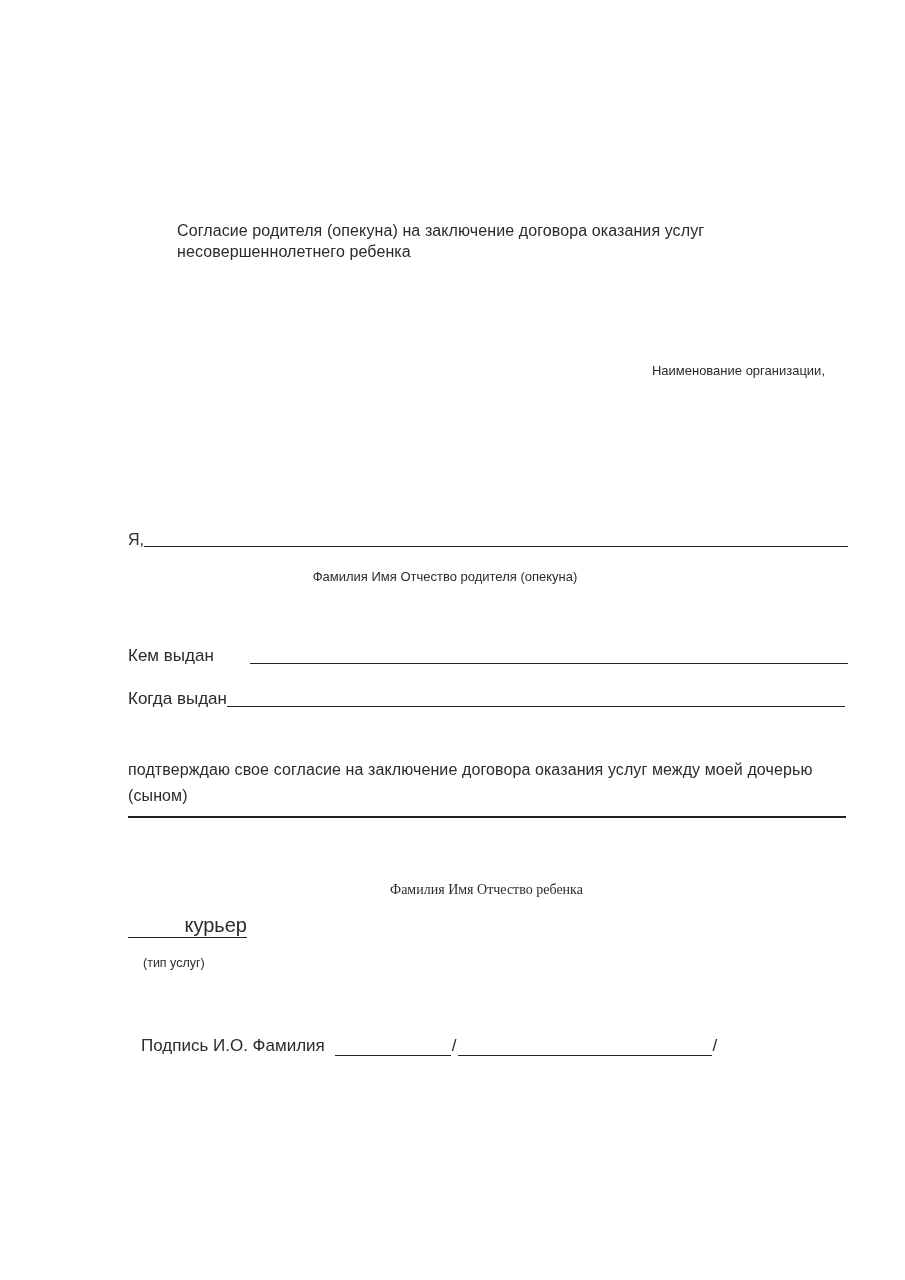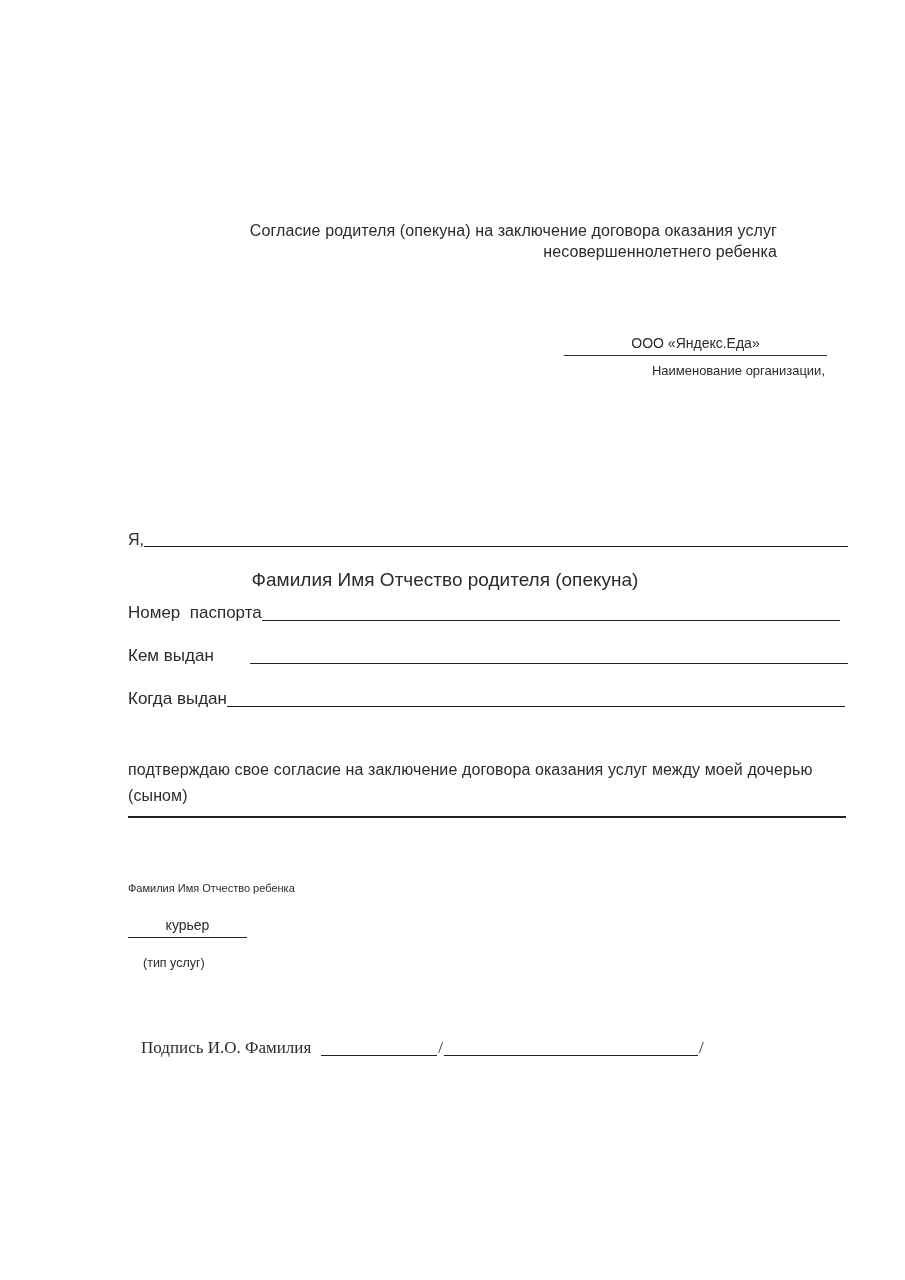--- a/index.html
+++ b/index.html
@@ -16,21 +16,20 @@
     background: #ffffff;
     margin: 0 auto;
     overflow: hidden;
   }
   .abs { position: absolute; }
 
   .title {
     left: 177px; top: 220px; width: 600px;
     font-size: 16px; line-height: 21px;
     letter-spacing: 0.1px;
-    text-align: right;
   }
 
   .org-line {
     left: 564px; top: 333px; width: 263px; height: 23px;
     border-bottom: 1.5px solid #2b2b2b;
     text-align: center;
     font-size: 14px; line-height: 21px;
     white-space: nowrap;
   }
   .org-caption {
@@ -56,92 +55,86 @@
     flex: 1 1 auto;
     border-bottom: 1.5px solid #222222;
     margin-bottom: 2px;
     min-height: 1px;
   }
   .blank.fixed { flex: 0 0 auto; display: inline-block; }
 
   .row-parent   { left: 128px; top: 528px; width: 720px; font-size: 16px; }
   .caption-parent {
     left: 130px; top: 569px; width: 630px;
-    text-align: center; font-size: 19px;
+    text-align: center; font-size: 13px;
   }
   .row-passport { left: 128px; top: 602px; width: 712px; font-size: 17px; }
   .row-issuedby { left: 128px; top: 645px; width: 720px; font-size: 17px; gap: 28px; }
   .row-issuedby .blank { margin-left: 8px; }
   .row-issueddate { left: 128px; top: 688px; width: 717px; font-size: 17px; }
 
   .statement {
     left: 128px; top: 757px; width: 717px;
     font-size: 16px; line-height: 26px;
     letter-spacing: 0.1px;
   }
   .child-blank-line {
     left: 128px; top: 801px; width: 718px; height: 17px;
     border-bottom: 2px solid #222222;
   }
   .caption-child {
     left: 128px; top: 882px; width: 717px;
-    text-align: left; font-size: 11px;
+    text-align: center; font-size: 14px; font-family: Liberation Serif, serif;
   }
 
   .service-field {
     left: 128px; top: 915px; width: 119px; height: 23px;
     border-bottom: 1.5px solid #222222;
-    text-align: center;
-    font-size: 14px; line-height: 21px;
+    text-align: right;
+    font-size: 20px; line-height: 21px;
   }
   .service-caption {
     left: 143px; top: 956px;
     font-size: 12.5px;
   }
 
   .row-signature {
     left: 141px; top: 1036px;
-    display: flex; align-items: flex-end; height: 22px;
+    display: flex; height: 22px;
     font-size: 17px;
-    font-family: Liberation Serif, serif;
   }
   .row-signature .blank-a { width: 116px; margin-left: 10px; }
   .row-signature .blank-b { width: 254px; }
   .slash { padding: 0 1px; }
 
   .row-date {
     left: 141px; top: 1111px;
     display: flex; align-items: flex-end; height: 21px;
     font-size: 16.5px;
   }
   .row-date .blank { width: 156px; margin-left: 10px; }
 </style>
 </head>
 <body>
 
 <div class="page">
 
   <div class="abs title">Согласие родителя (опекуна) на заключение договора оказания услуг несовершеннолетнего ребенка</div>
 
-  <div class="abs org-line"><span>ООО «Яндекс.Еда»</span></div>
 
   <div class="abs org-caption">Наименование организации,</div>
 
 
   <div class="abs field-row row-parent">
     <span class="label">Я,</span>
     <span class="blank"></span>
   </div>
 
   <div class="abs caption-parent">Фамилия Имя Отчество родителя (опекуна)</div>
 
-  <div class="abs field-row row-passport">
-    <span class="label">Номер  паспорта</span>
-    <span class="blank"></span>
-  </div>
 
   <div class="abs field-row row-issuedby">
     <span class="label">Кем выдан</span>
     <span class="blank"></span>
   </div>
 
   <div class="abs field-row row-issueddate">
     <span class="label">Когда выдан</span>
     <span class="blank"></span>
   </div>

